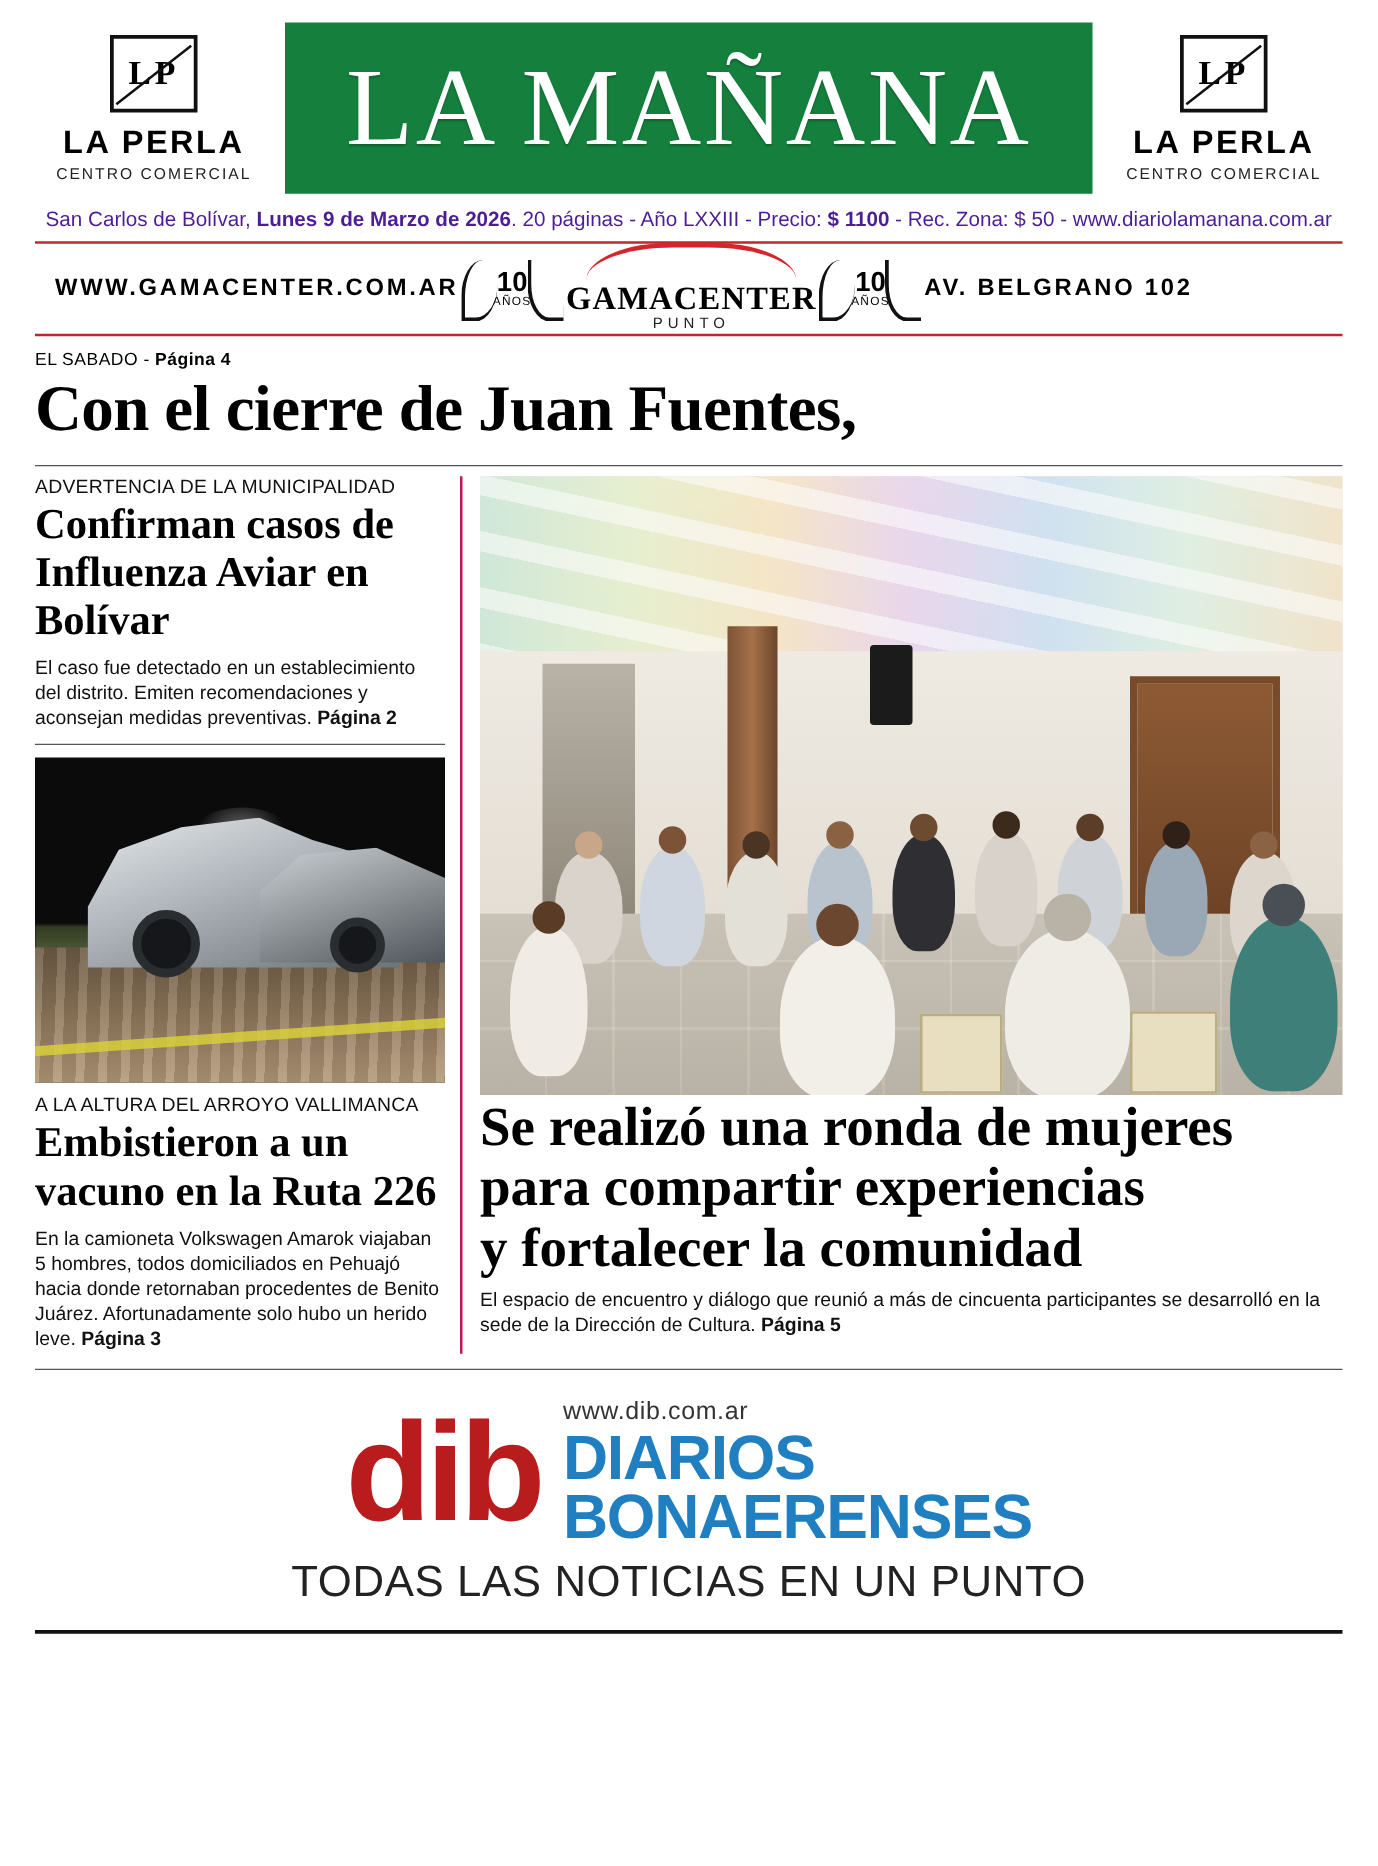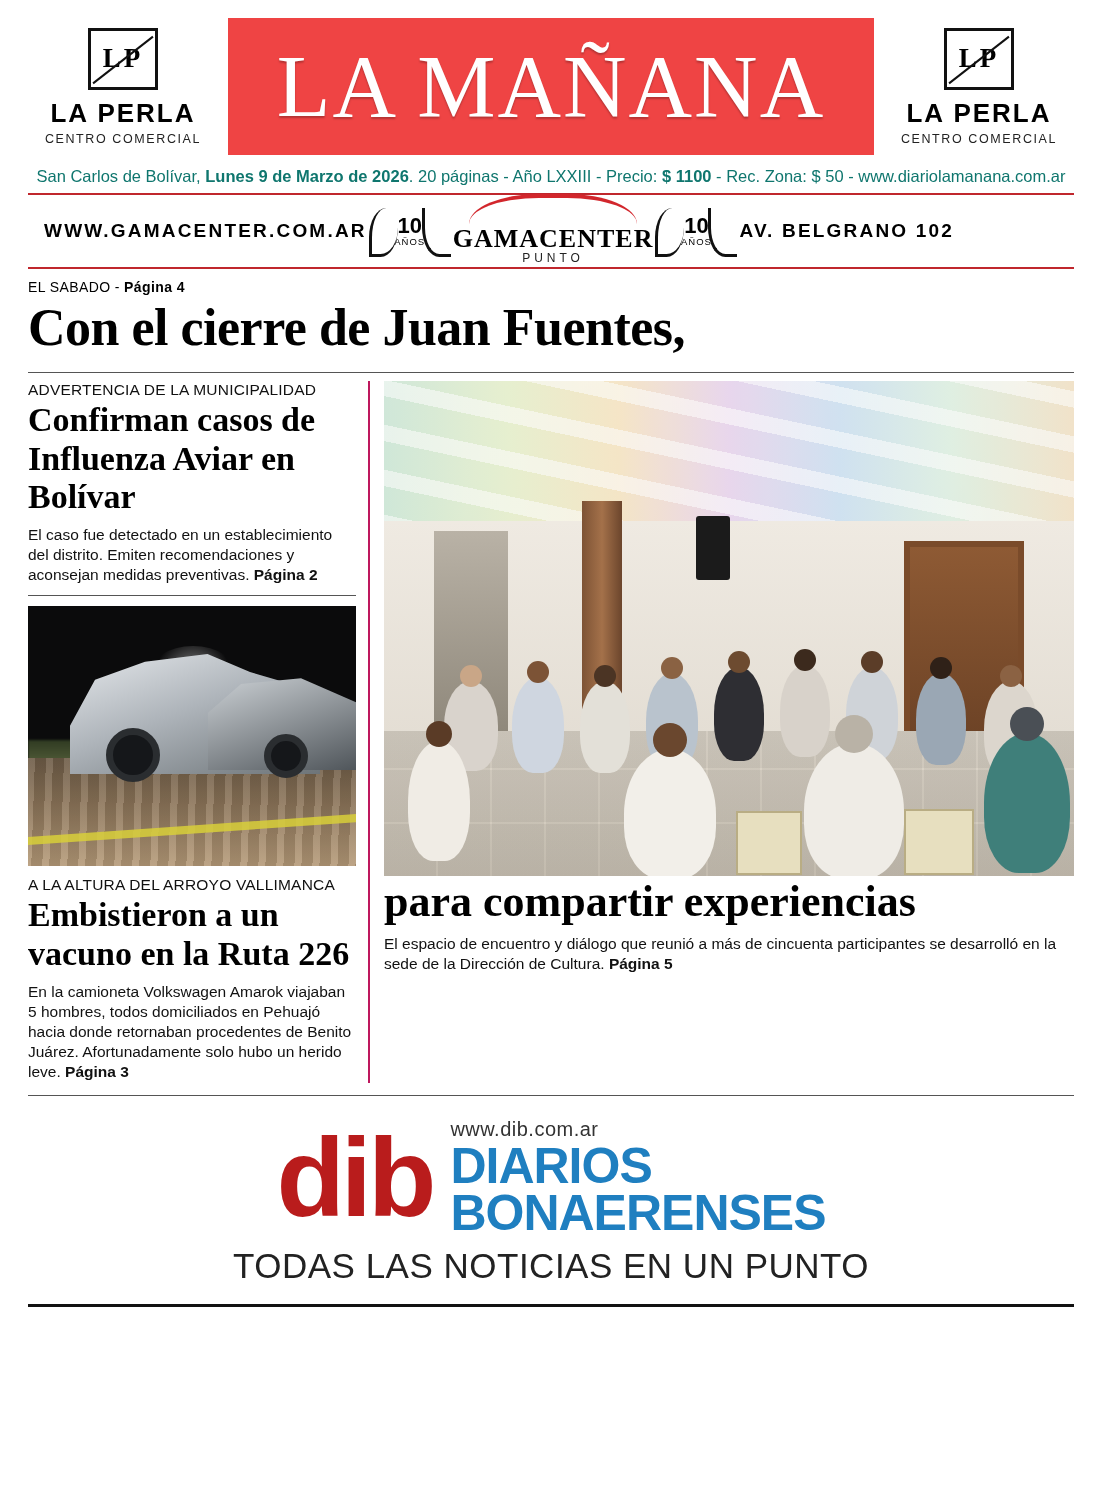--- a/index.html
+++ b/index.html
@@ -23,31 +23,31 @@
     font-family:"Liberation Serif", serif; font-size:27px; font-weight:bold; letter-spacing:3px;
   }
   .perla-mark:after {
     content:""; position:absolute; left:-6px; right:-6px; top:50%;
     border-top:2px solid #111; transform:rotate(-38deg);
   }
   .perla-name { font-size:26px; font-weight:bold; letter-spacing:2px; font-family:"Liberation Sans", sans-serif; }
   .perla-sub { font-size:12.5px; letter-spacing:1.6px; margin-top:3px; color:#222; }
 
   .title-box {
-    flex:1; margin:0 10px; background:#ef4444; height:137px;
+    flex:1; margin:0 10px; background:#15803d; height:137px;
     display:flex; align-items:center; justify-content:center;
   }
   .title-box .title {
     font-family:"Liberation Serif", serif; color:#fff; font-size:88px; line-height:1;
     letter-spacing:2px; font-weight:normal; text-shadow:0 2px 2px rgba(0,0,0,.25);
   }
 
   
   .dateline {
-    margin-top:12px; text-align:center; font-size:16.5px; color:#0f766e;
+    margin-top:12px; text-align:center; font-size:16.5px; color:#4c1d95;
     padding-bottom:7px;
   }
   .dateline b { font-weight:bold; }
   .rule-red { border-top:2px solid #c0272d; }
 
   
   .banner {
     height:72px; display:flex; align-items:center; justify-content:flex-start;
     padding:0 16px;
   }
@@ -341,21 +341,23 @@
         <div class="p" style="left:600px; top:352px; width:86px; height:140px; background:#3f7f7a;">
             <span class="h" style="background:#4a4f55; width:34px; height:34px; top:-26px;"></span>
           </div>
 
         <div style="position:absolute; left:352px; top:430px; width:66px; height:64px; background:#e7dfbf; border:2px solid #b9ad84;"></div>
         <div style="position:absolute; left:520px; top:428px; width:70px; height:66px; background:#e7dfbf; border:2px solid #b9ad84;"></div>
       </div>
 
       <div>
         <div class="sub-title" style="font-size:44px; line-height:1.1;">
+          <span style="display:block">Se realizó una ronda de mujeres</span>
           <span style="display:block">para compartir experiencias</span>
+          <span style="display:block">y fortalecer la comunidad</span>
         </div>
         <div class="body-text">
           <span>El espacio de encuentro y diálogo que reunió a más de cincuenta participantes se desarrolló en la sede de la Dirección de Cultura. </span><b>Página 5</b>
         </div>
       </div>
     </div>
   </div>
 
   <div class="dib-wrap">
     <div class="dib-row">

